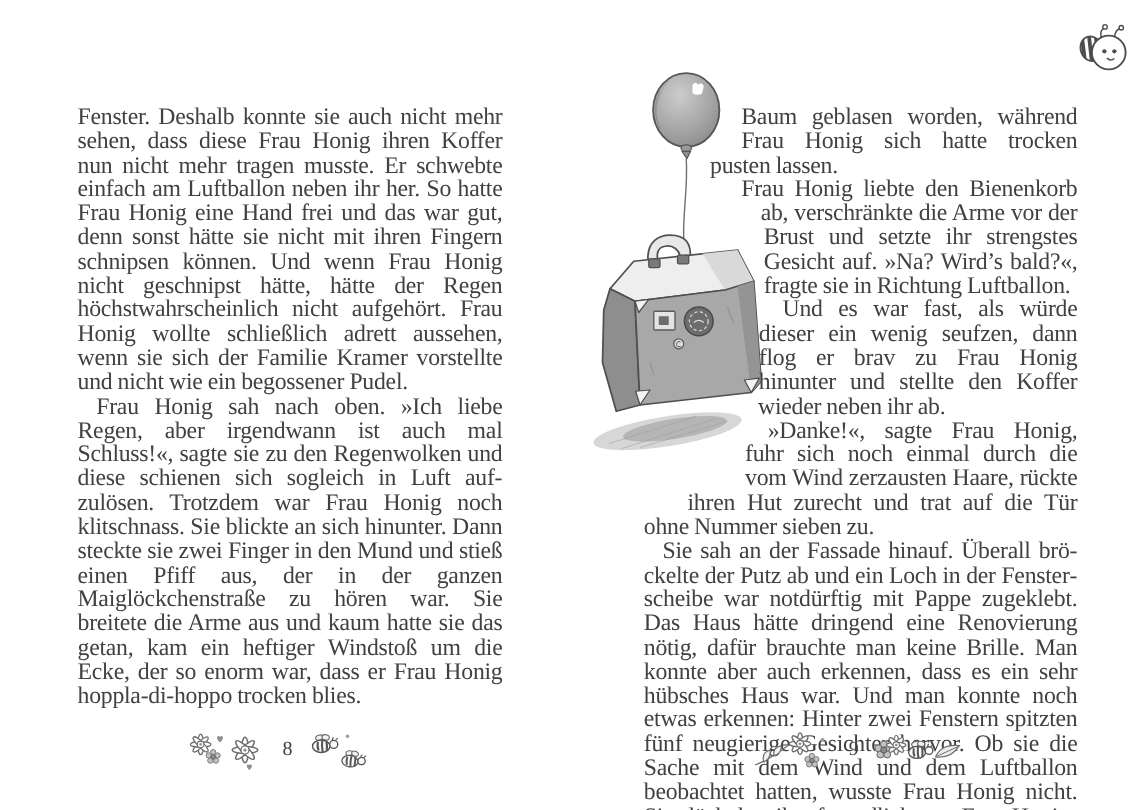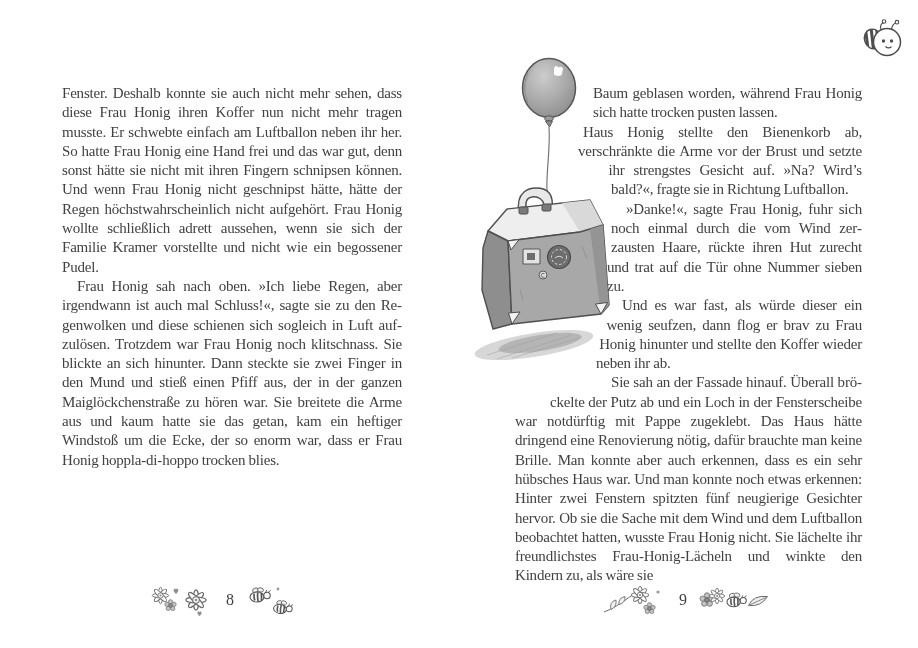--- a/index.html
+++ b/index.html
@@ -4,21 +4,21 @@
 <style>
   html,body{margin:0;padding:0;}
   body{
     width:918px;height:648px;position:relative;overflow:hidden;
     background:#ffffff;
     font-family:"Liberation Serif", serif;
   }
   .book{position:absolute;inset:0;}
   .page-text p{
     margin:0;
-    font-size:15px;
+    font-size:19px;
     line-height:19.3px;
     letter-spacing:-0.2px;
     word-spacing:-0.4px;
     color:#414141;
     text-align:justify;
     text-indent:15px;
   }
   .page-text p.noindent{text-indent:0;}
   .page-text.left{position:absolute;left:62px;top:84px;width:340px;}
   .page-text.right{position:absolute;left:515px;top:84px;width:347px;}
@@ -161,23 +161,23 @@
     <g>
       <ellipse cx="72" cy="295" rx="60" ry="12" fill="#c9c9c9" transform="rotate(-9 72 295)" opacity="0.75"></ellipse>
       <ellipse cx="78" cy="293" rx="42" ry="8" fill="#adadad" transform="rotate(-9 78 293)" opacity="0.8"></ellipse>
       <path d="M25 305 L95 283 M35 309 L110 285 M50 308 L120 287" stroke="#9e9e9e" stroke-width="1" opacity="0.5"></path>
     </g>
   </svg>
 
   <div class="page-text right">
     <div class="illu-float"></div>
     <p class="noindent">Baum geblasen worden, während Frau Honig sich hatte trocken pusten lassen.</p>
-    <p>Haus Honig stellte den Bienenkorb ab, verschränkte die Arme vor der Brust und setzte ihr strengstes Gesicht auf. »Na? Wird’s bald?«, fragte sie in Richtung Luftballon.</p>
+    <p>Frau Honig liebte den Bienenkorb ab, verschränkte die Arme vor der Brust und setzte ihr strengstes Gesicht auf. »Na? Wird’s bald?«, fragte sie in Richtung Luftballon.</p>
+    <p>Und es war fast, als würde dieser ein wenig seufzen, dann flog er brav zu Frau Honig hinunter und stellte den Koffer wieder neben ihr ab.</p>
     <p>»Danke!«, sagte Frau Honig, fuhr sich noch einmal durch die vom Wind zer­zausten Haare, rückte ihren Hut zurecht und trat auf die Tür ohne Nummer sie­ben zu.</p>
-    <p>Und es war fast, als würde dieser ein wenig seufzen, dann flog er brav zu Frau Honig hinunter und stellte den Koffer wieder neben ihr ab.</p>
     <p>Sie sah an der Fassade hinauf. Überall brö­ckelte der Putz ab und ein Loch in der Fenster­scheibe war notdürftig mit Pappe zugeklebt. Das Haus hätte dringend eine Renovierung nötig, dafür brauch­te man keine Brille. Man konnte aber auch erkennen, dass es ein sehr hübsches Haus war. Und man konnte noch etwas erkennen: Hinter zwei Fenstern spitzten fünf neugierige Gesichter hervor. Ob sie die Sache mit dem Wind und dem Luftballon beobachtet hatten, wusste Frau Honig nicht. Sie lächelte ihr freundlichstes Frau-Honig-Lächeln und winkte den Kindern zu, als wäre sie</p>
   </div>
 
   <div class="footer left-footer">
     <svg width="64" height="36" viewBox="0 0 64 36">
       <use href="#daisy" x="0" y="3" width="21" height="21"></use>
       <use href="#heart" x="22" y="5" width="8" height="8"></use>
       <use href="#flower5" x="14" y="17" width="13" height="13"></use>
       <use href="#daisy" x="33" y="5" width="26" height="26"></use>
       <use href="#heart" x="46" y="28" width="7" height="7"></use>

